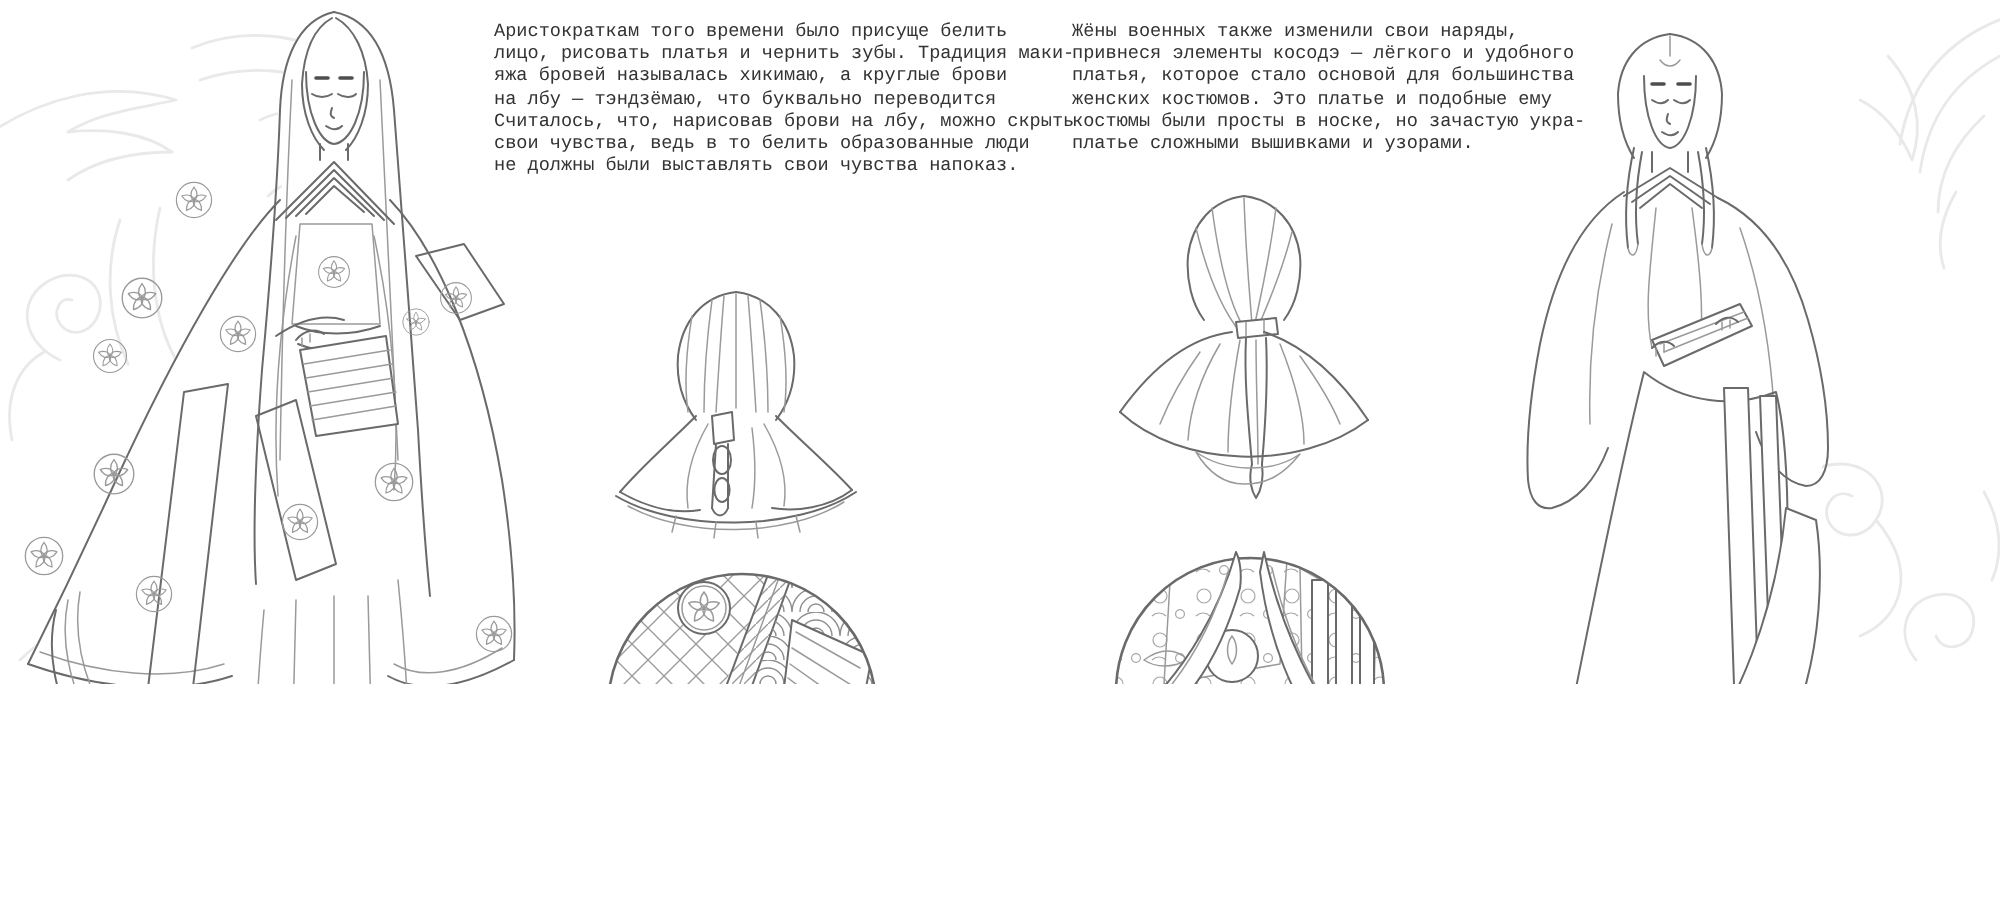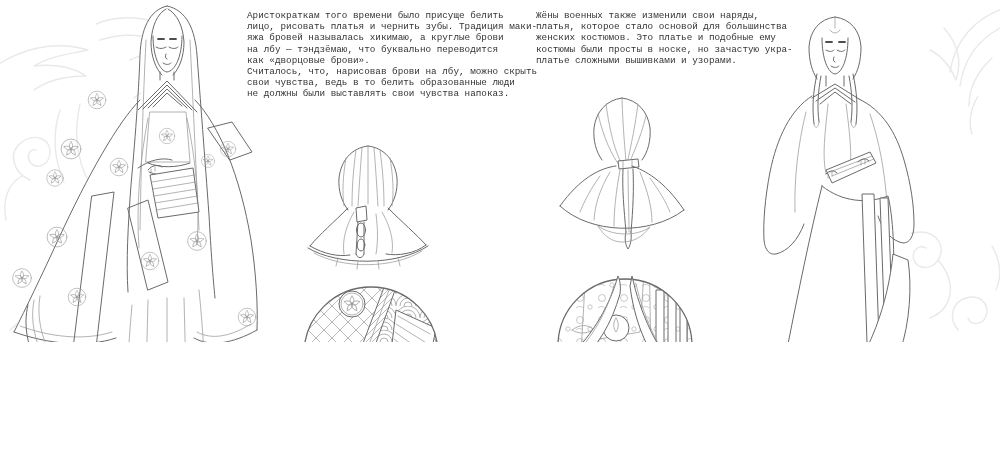--- a/index.html
+++ b/index.html
@@ -152,21 +152,20 @@
     <use href="#bl" transform="translate(208,161) scale(0.6)"></use>
     <use href="#bl" transform="translate(96,390) scale(0.9)"></use>
     <use href="#bl" transform="translate(139,402) scale(0.8)"></use>
   </svg>
 
   <div class="textblock" style="left:247px;top:10px">
       <div>Аристократкам того времени было присуще белить</div>
       <div>лицо, рисовать платья и чернить зубы. Традиция маки-</div>
       <div>яжа бровей называлась хикимаю, а круглые брови</div>
       <div>на лбу — тэндзёмаю, что буквально переводится</div>
-      <div>как «дворцовые брови».</div>
       <div>Считалось, что, нарисовав брови на лбу, можно скрыть</div>
       <div>свои чувства, ведь в то белить образованные люди</div>
       <div>не должны были выставлять свои чувства напоказ.</div>
     </div>
 
   <svg style="left:298px;top:142px" width="140" height="132" viewBox="0 0 140 132">
     <path class="white" d="M70,4 C52,6 42,20 41,38 C41,52 45,64 50,70 C36,82 20,94 10,106 C30,124 110,124 130,104 C118,94 104,82 90,68 C96,62 99,50 99,36 C97,19 87,6 70,4 Z"></path>
     <path class="ln" d="M70,4 C53,6 43,19 41,36 C40,49 44,60 50,68"></path>
     <path class="ln" d="M70,4 C87,6 97,19 99,36 C100,49 96,60 90,68"></path>
     <path class="ln2" d="M58,8 C55,30 54,48 54,64"></path>
@@ -243,20 +242,21 @@
       <path class="ln2" d="M95,50 L126,72"></path>
         <path class="ln2" d="M94,57 L124,80"></path>
       <path class="wfill" d="M96,110 C104,102 114,102 120,110 C114,118 104,118 96,110 Z"></path>
       <path class="wfill" d="M72,126 C80,120 90,122 94,130 C86,136 76,134 72,126 Z"></path>
     </g>
     <circle cx="71" cy="72" r="67" class="ln" style="stroke-width:1.3"></circle>
   </svg>
 
   <div class="textblock" style="left:536px;top:10px">
       <div>Жёны военных также изменили свои наряды,</div>
+      <div>привнеся элементы косодэ — лёгкого и удобного</div>
       <div>платья, которое стало основой для большинства</div>
       <div>женских костюмов. Это платье и подобные ему</div>
       <div>костюмы были просты в носке, но зачастую укра-</div>
       <div>платье сложными вышивками и узорами.</div>
     </div>
 
   <svg style="left:550px;top:94px" width="142" height="158" viewBox="0 0 142 158">
     <defs>
       <pattern id="patHexB" width="14" height="12" patternUnits="userSpaceOnUse">
         <path d="M7,0 L14,3.5 L14,8.5 L7,12 L0,8.5 L0,3.5 Z" fill="none" stroke="#a8a8a8" stroke-width="0.6"></path>

